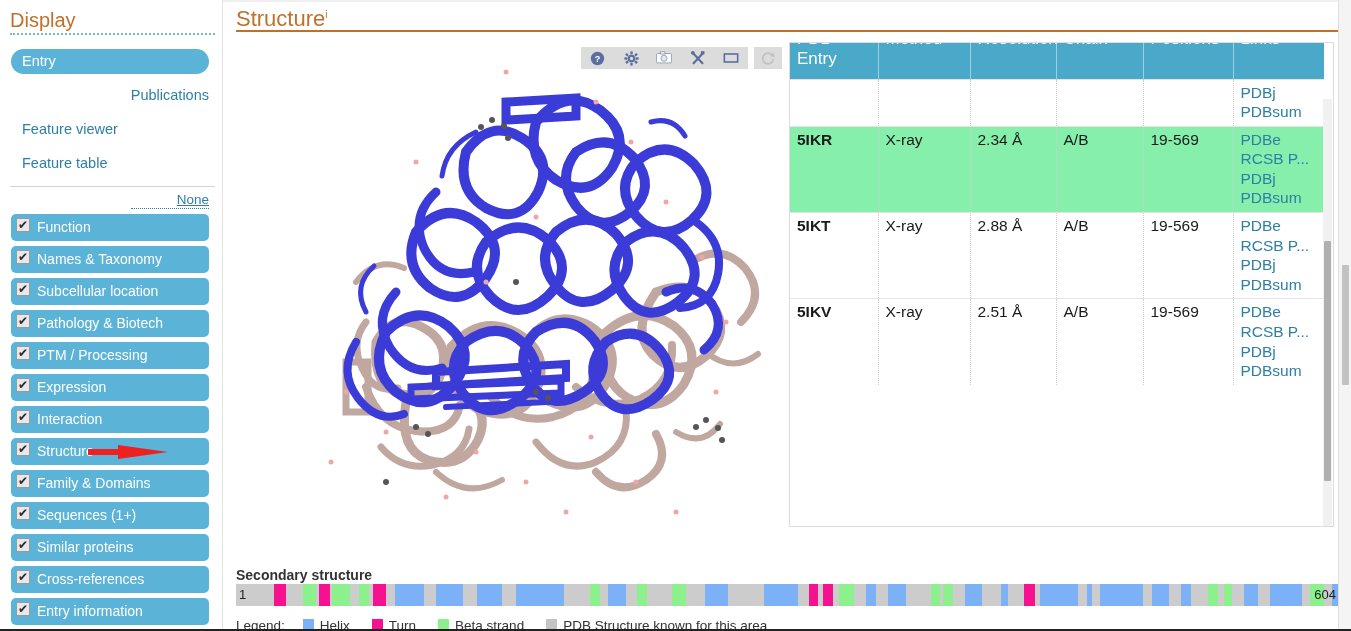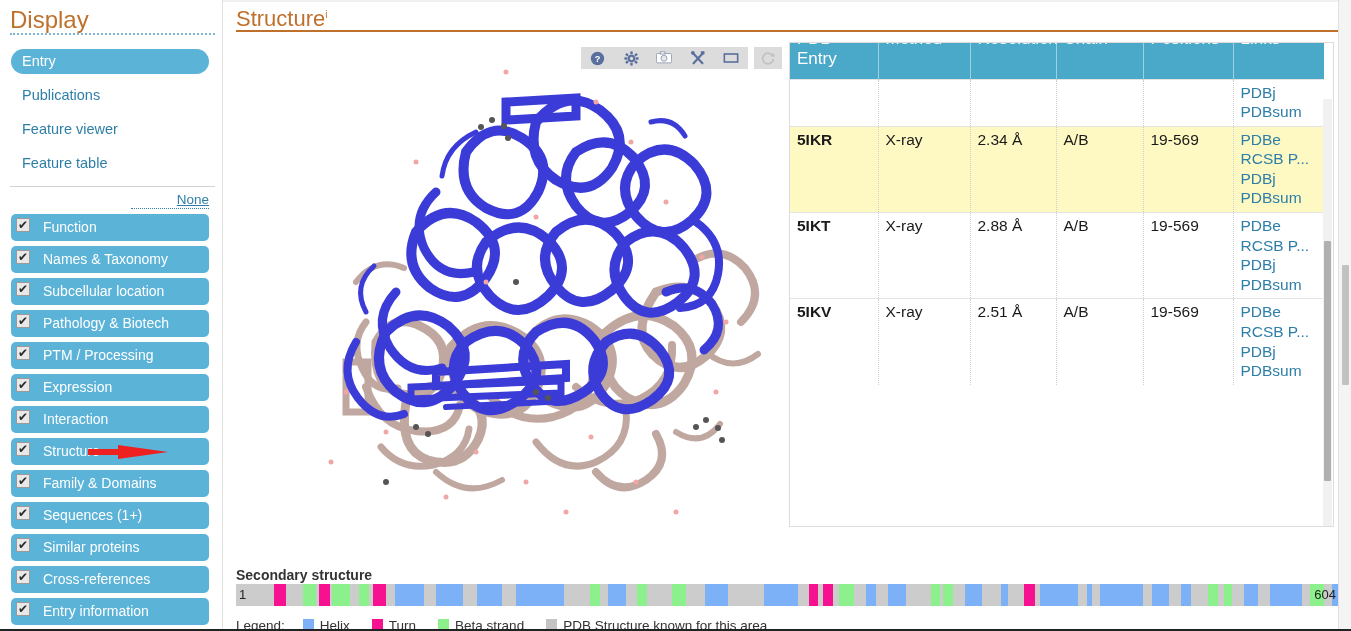--- a/index.html
+++ b/index.html
@@ -19,21 +19,21 @@
   
   #sidebar {
     position: absolute;
     left: 0; top: 0;
     width: 222px; height: 631px;
     background: #fff;
   }
   #display-title {
     position: absolute;
     left: 10px; top: 6px;
-    font-size: 24px;
+    font-size: 20px;
     color: #bf702a;
     letter-spacing: 0px;
     font-weight: 400;
     line-height: 28px;
   }
   #display-underline {
     position: absolute;
     left: 10px; top: 33px;
     width: 205px; height: 0;
     border-bottom: 2px dotted #7fb5d4;
@@ -47,21 +47,21 @@
     font-size: 14.5px;
     padding-left: 11px;
     color: #2e7fa8;
     border-radius: 13px;
   }
   .nav-item.active {
     background: #5bb3d8;
     color: #ffffff;
   }
   #nav-0 { top: 49px; }
-  #nav-1 { top: 83px; }
+  #nav-1 { top: 83px; text-align: right; }
   #nav-2 { top: 117px; }
   #nav-3 { top: 151px; }
 
   #nav-divider {
     position: absolute;
     left: 10px; top: 186px;
     width: 205px; height: 0;
     border-top: 1px solid #d3d3d3;
   }
   #none-link {
@@ -90,21 +90,21 @@
     width: 14px; height: 14px;
     background: #e8e8e8;
     border: 1px solid #9a9a9a;
     font-size: 12px;
     line-height: 13px;
     text-align: center;
     color: #2b2b2b;
   }
   .chk-label {
     position: absolute;
-    left: 32px; top: 0;
+    left: 26px; top: 0;
     height: 27px;
     line-height: 27px;
     font-size: 14px;
     color: #ffffff;
     white-space: nowrap;
   }
 
   
   #red-arrow {
     position: absolute;
@@ -221,21 +221,21 @@
     vertical-align: top;
     border-top: 1px solid #e4e4e4;
     border-right: 1px dotted #cfcfcf;
     color: #1a1a1a;
     font-size: 15.5px;
     line-height: 19.6px;
     background: transparent;
   }
   table.pdb td:last-child { border-right: none; }
   table.pdb td.entry { font-weight: bold; }
-  tr.highlight td { background: #fef9c3; }
+  tr.highlight td { background: #86efac; }
   .lnk {
     color: #2e7fa8;
     display: block;
     white-space: nowrap;
     overflow: hidden;
   }
 
   
   #tbl-scrollbar {
     position: absolute;

